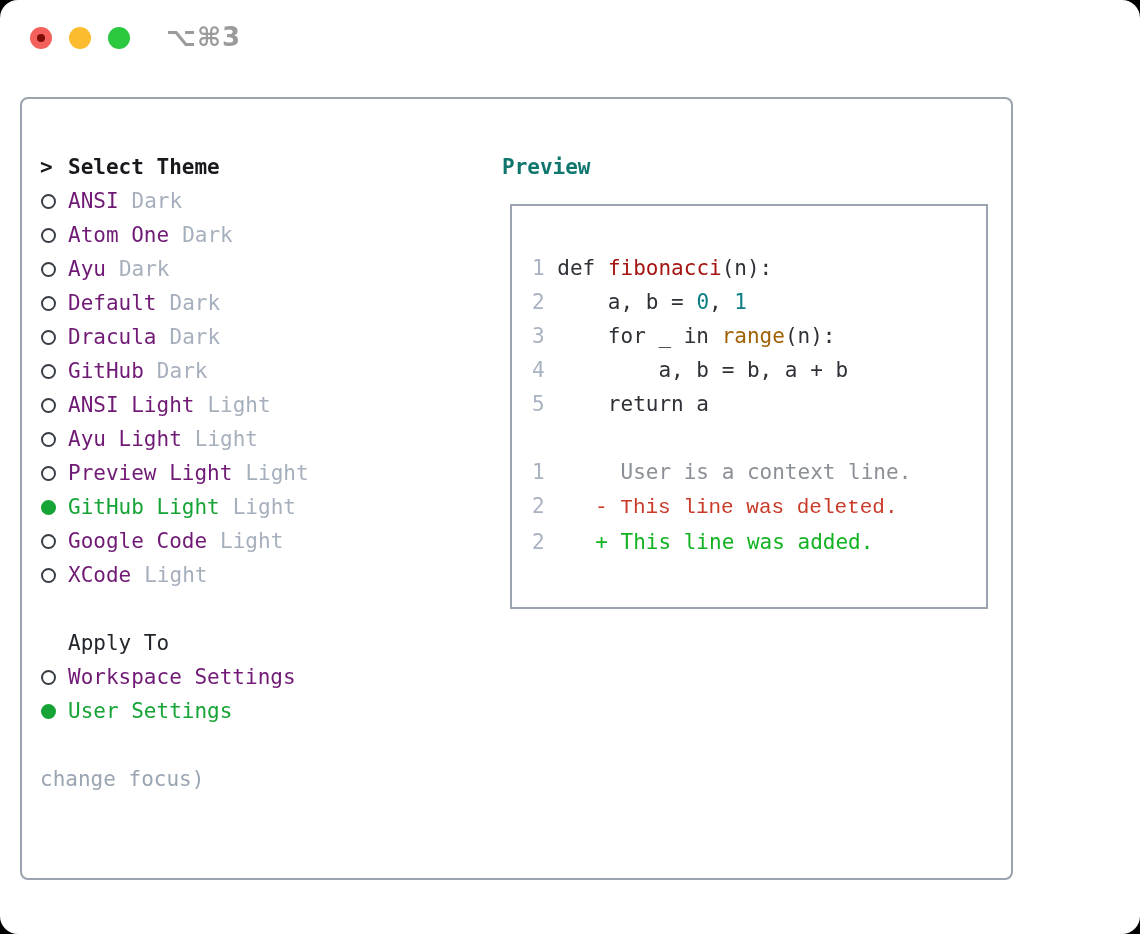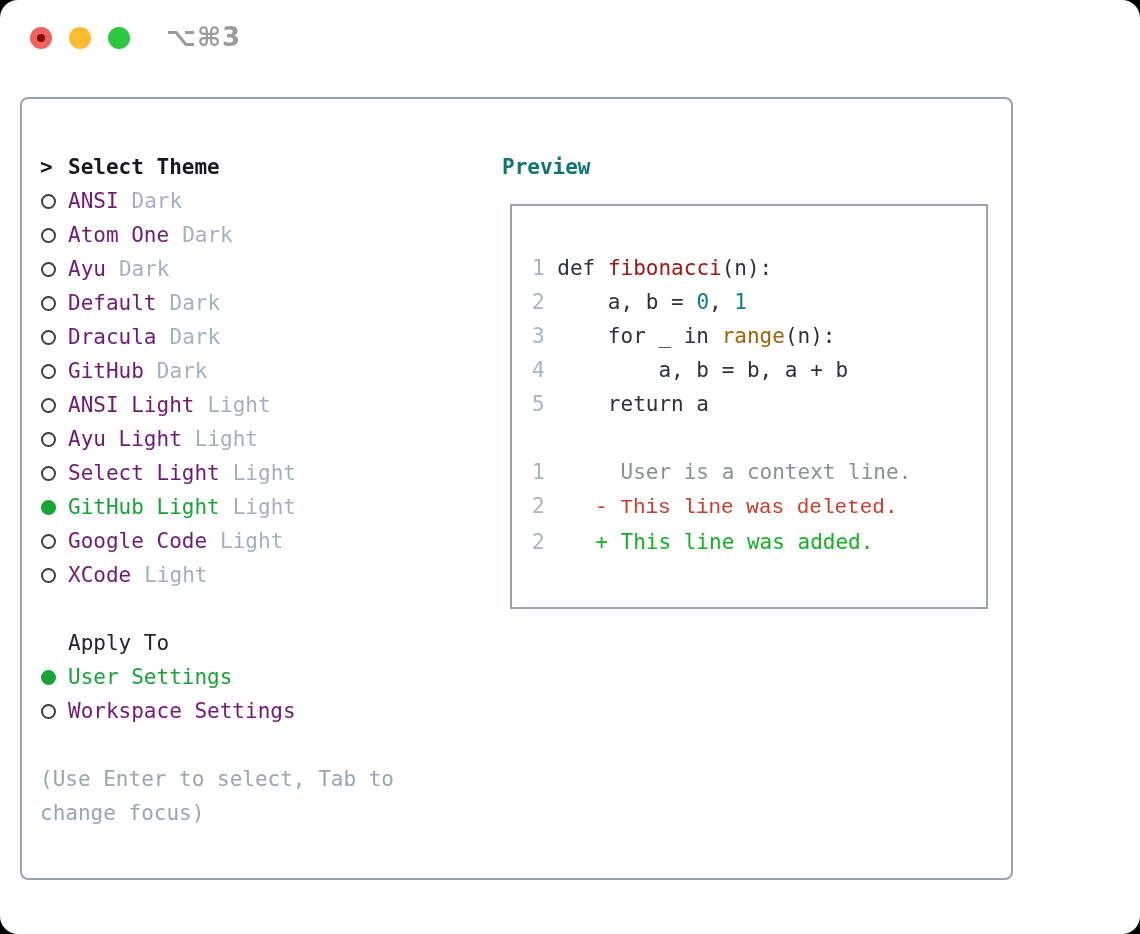--- a/index.html
+++ b/index.html
@@ -84,42 +84,41 @@
 
       <div id="theme-list">
           <div class="row"><span class="prefix"><span class="circle"></span></span><span class="name">ANSI</span><span class="variant">Dark</span></div>
           <div class="row"><span class="prefix"><span class="circle"></span></span><span class="name">Atom One</span><span class="variant">Dark</span></div>
           <div class="row"><span class="prefix"><span class="circle"></span></span><span class="name">Ayu</span><span class="variant">Dark</span></div>
           <div class="row"><span class="prefix"><span class="circle"></span></span><span class="name">Default</span><span class="variant">Dark</span></div>
           <div class="row"><span class="prefix"><span class="circle"></span></span><span class="name">Dracula</span><span class="variant">Dark</span></div>
           <div class="row"><span class="prefix"><span class="circle"></span></span><span class="name">GitHub</span><span class="variant">Dark</span></div>
           <div class="row"><span class="prefix"><span class="circle"></span></span><span class="name">ANSI Light</span><span class="variant">Light</span></div>
           <div class="row"><span class="prefix"><span class="circle"></span></span><span class="name">Ayu Light</span><span class="variant">Light</span></div>
-          <div class="row"><span class="prefix"><span class="circle"></span></span><span class="name">Select Light</span><span class="variant">Light</span></div>
+          <div class="row"><span class="prefix"><span class="circle"></span></span><span class="name">Preview Light</span><span class="variant">Light</span></div>
           <div class="row selected"><span class="prefix"><span class="circle filled"></span></span><span class="name">GitHub Light</span><span class="variant">Light</span></div>
           <div class="row"><span class="prefix"><span class="circle"></span></span><span class="name">Google Code</span><span class="variant">Light</span></div>
           <div class="row"><span class="prefix"><span class="circle"></span></span><span class="name">XCode</span><span class="variant">Light</span></div>
         </div>
 
       <div class="spacer"></div>
 
       <div class="row">
         <span class="prefix"></span>
         <span class="applyhdr">Apply To</span>
       </div>
 
       <div id="apply-list">
+          <div class="row"><span class="prefix"><span class="circle"></span></span><span class="name applylabel">Workspace Settings</span></div>
           <div class="row selected"><span class="prefix"><span class="circle filled"></span></span><span class="name applylabel">User Settings</span></div>
-          <div class="row"><span class="prefix"><span class="circle"></span></span><span class="name applylabel">Workspace Settings</span></div>
         </div>
 
       <div class="spacer"></div>
 
       <div class="hint">
-        <div>(Use Enter to select, Tab to</div>
         <div>change focus)</div>
       </div>
     </div>
 
     <div class="preview-title">Preview</div>
     <div class="preview-box" id="preview-box">
         <div class="code-line"><span class="tok-numcol">1 </span><span class="tok-code">def </span><span class="tok-func">fibonacci</span><span class="tok-code">(n):</span></div>
         <div class="code-line"><span class="tok-numcol">2 </span><span class="tok-code">    a, b = </span><span class="tok-lit">0</span><span class="tok-code">, </span><span class="tok-lit">1</span></div>
         <div class="code-line"><span class="tok-numcol">3 </span><span class="tok-code">    for _ in </span><span class="tok-builtin">range</span><span class="tok-code">(n):</span></div>
         <div class="code-line"><span class="tok-numcol">4 </span><span class="tok-code">        a, b = b, a + b</span></div>

